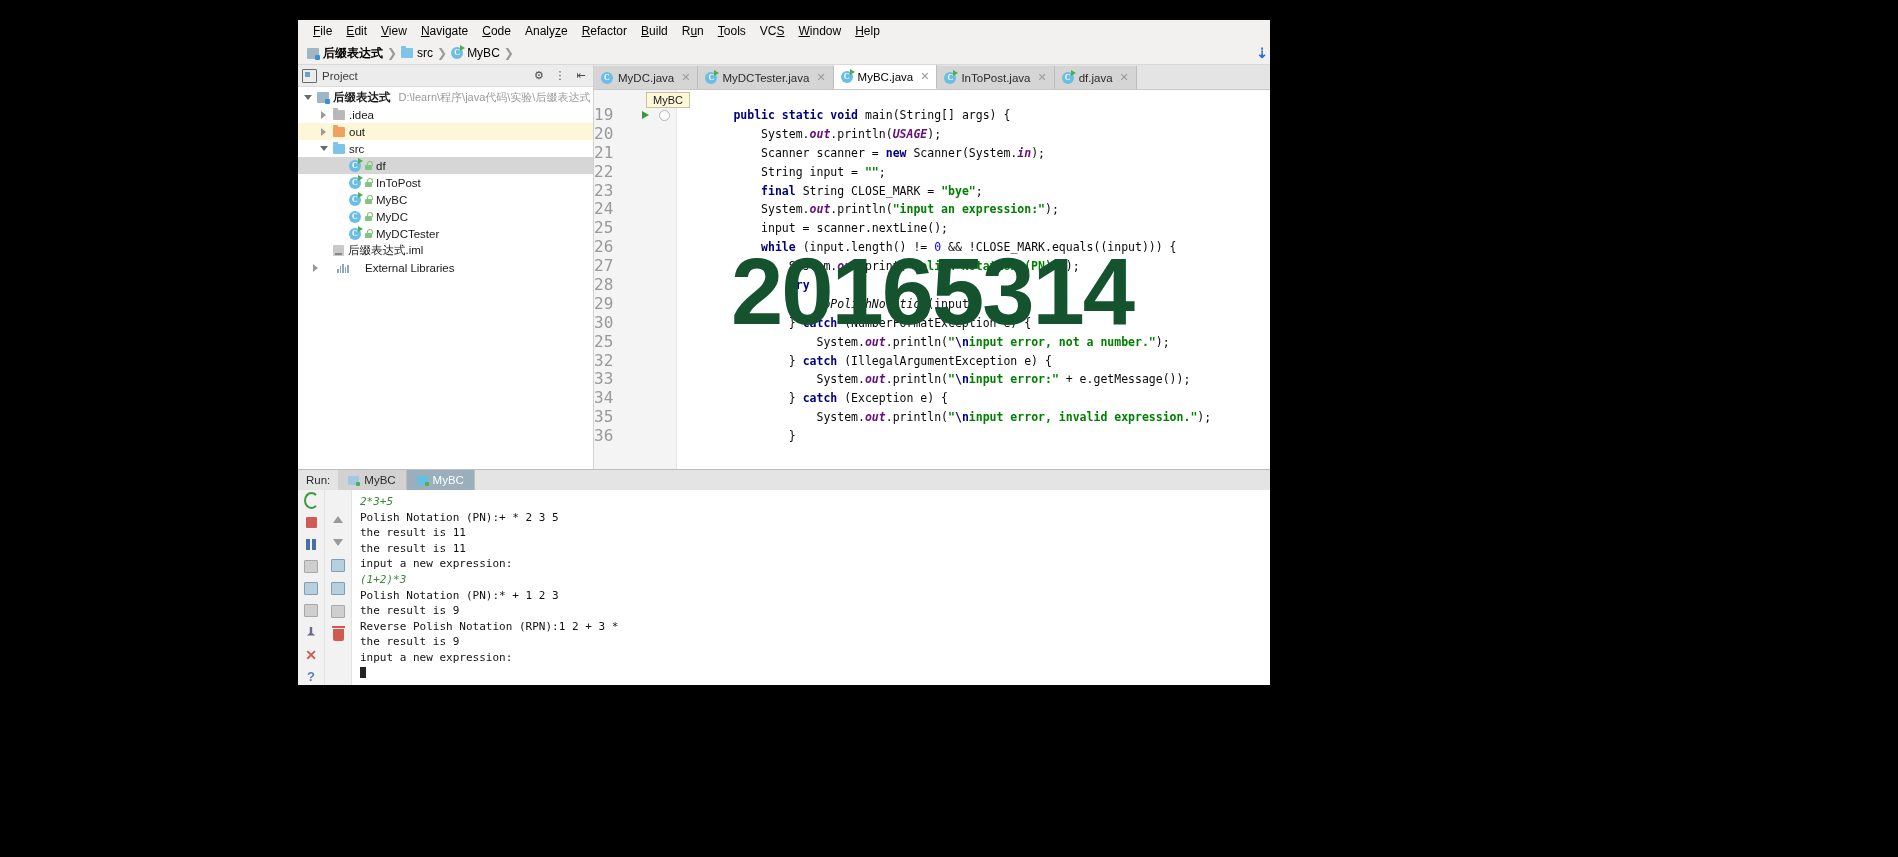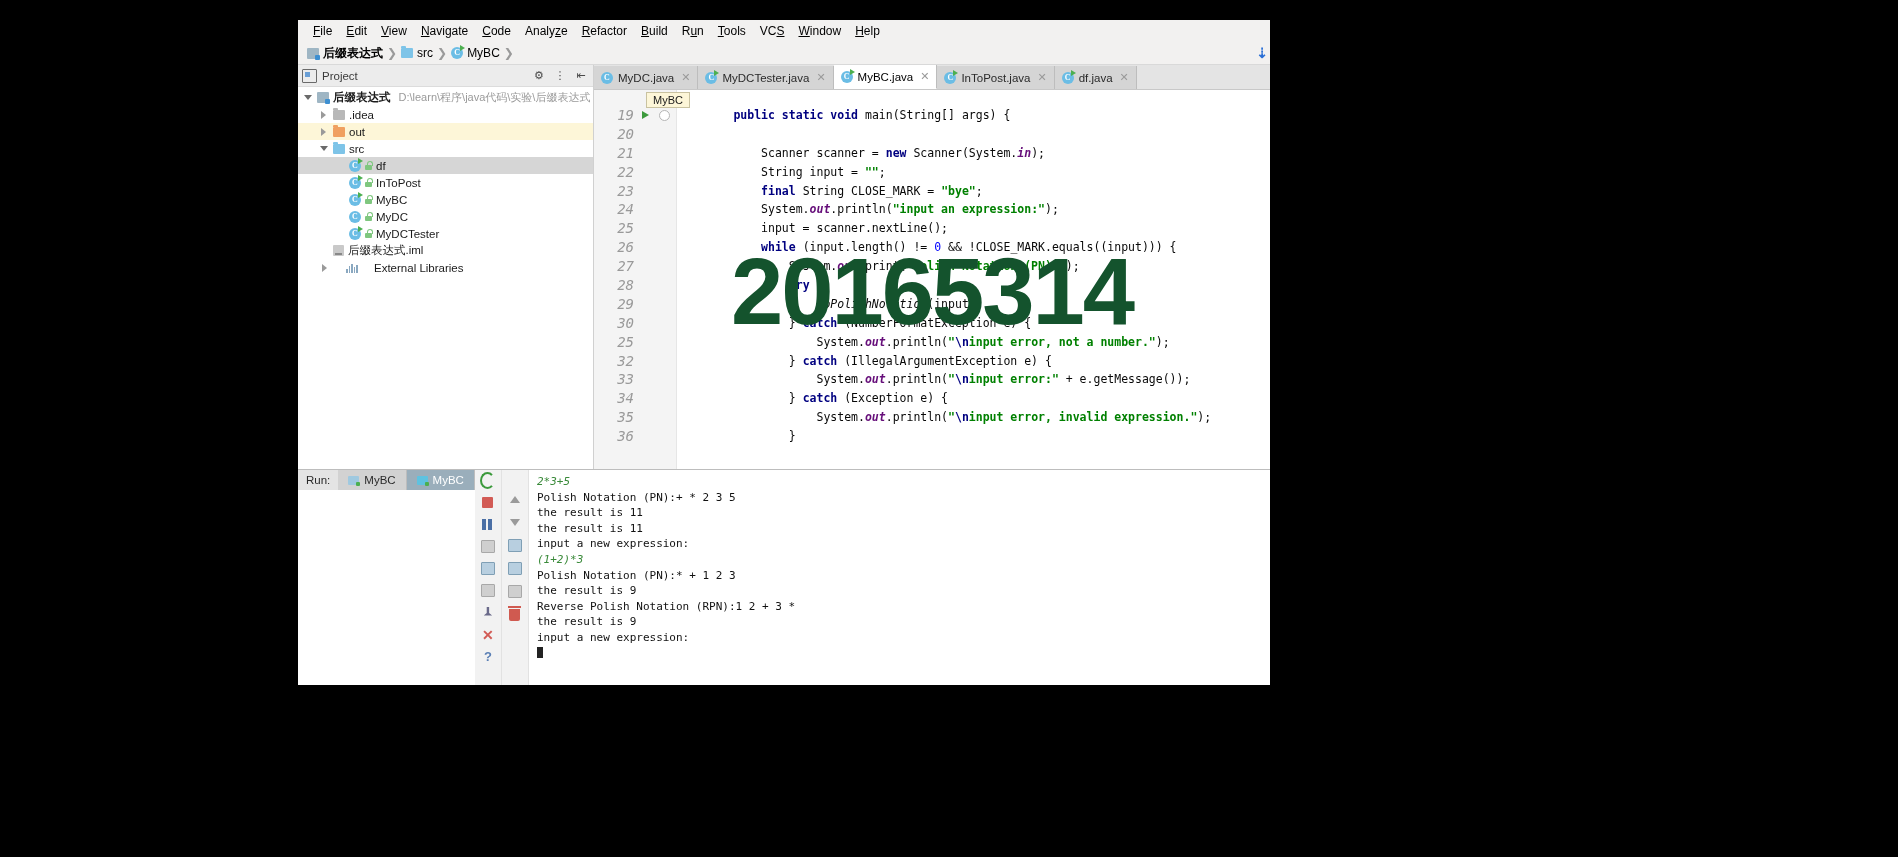--- a/index.html
+++ b/index.html
@@ -122,44 +122,43 @@
   .gutterbg{
     position:absolute;left:0;top:0;bottom:0;width:82px;background:#f4f4f4;
     border-right:1px solid #e6e6e6;
   }
   .codearea{
     position:absolute;left:0;top:16px;right:0;bottom:0;
     font-family:"DejaVu Sans Mono", monospace;font-size:11.5px;line-height:18.9px;
   }
   .cline{height:18.9px;display:flex;align-items:center;white-space:pre;}
   .lnum{
-    width:40px;flex:0 0 40px;text-align:right;color:#999;padding-right:6px;
-    font-size:14px;
-    font-style:italic;
+    width:40px;flex:0 0 40px;text-align:left;color:#999;padding-right:6px;
+    font-size:16px;
   }
   .gmark{width:36px;flex:0 0 36px;display:flex;align-items:center;gap:2px;padding-left:2px;}
   .ctext{flex:1 1 auto;color:#080808;}
   .kw{color:#000080;font-weight:bold;}
   .str{color:#008000;font-weight:bold;}
   .num{color:#0000ff;}
   .stat{color:#660e7a;font-style:italic;font-weight:bold;}
   .meth{color:#080808;font-style:italic;}
   .fld{color:#660e7a;font-style:italic;font-weight:bold;}
   .esc{color:#000080;font-weight:bold;}
   .runarrow{width:0;height:0;border-left:7px solid #3c9a3c;border-top:4.5px solid transparent;border-bottom:4.5px solid transparent;}
   .foldcirc{width:9px;height:9px;border:1px solid #b5b5b5;border-radius:50%;background:#fff;}
 
   .watermark{
     position:absolute;left:0;right:0;top:148px;text-align:center;
     font-size:94px;font-weight:bold;color:#14532d;letter-spacing:-2px;
     font-family:"Liberation Sans", sans-serif;z-index:4;pointer-events:none;
   }
 
   
-  .runpanel{flex:0 0 auto;height:215px;display:flex;flex-direction:row;border-top:1px solid #bdbdbd;background:#fff;}
+  .runpanel{flex:0 0 auto;height:215px;display:flex;flex-direction:column;border-top:1px solid #bdbdbd;background:#fff;}
   .runtabs{
     height:20px;background:#e4e4e4;display:flex;align-items:center;flex:0 0 auto;
     font-size:11.5px;gap:0;
   }
   .runlabel{padding:0 8px;color:#2a2a2a;}
   .rtab{
     height:20px;display:flex;align-items:center;gap:5px;padding:0 10px;
     background:#d2d2d2;color:#2a2a2a;border-right:1px solid #bdbdbd;
   }
   .rtab.active{background:#9aaebb;color:#fff;}
@@ -308,21 +307,21 @@
             <span class="twist "></span>
             <span class="ic ic-class runnable">C</span>
             <span class="ic ic-lock"></span>
             <span class="tlabel">MyDCTester</span>
           </div>
           <div class="trow" style="padding-left: 20px;">
             <span class="twist "></span>
             <span class="ic ic-iml"></span>
             <span class="tlabel">后缀表达式.iml</span>
           </div>
-          <div class="trow" style="padding-left: 21px; gap: 16px;">
+          <div class="trow" style="padding-left: 12px; gap: 16px;">
             <span class="twist closed">
               <i></i>
             </span>
             <span class="ic ic-lib">
               <span style="height: 4px;"></span>
               <span style="height: 7px;"></span>
               <span style="height: 9px;"></span>
               <span style="height: 6px;"></span>
               <span style="height: 8px;"></span>
             </span>
@@ -358,21 +357,21 @@
             <span>df.java</span>
             <span class="x">✕</span>
           </div>
         </div>
 
       <div class="editorbody">
         <div class="gutterbg"></div>
         <div class="breadtip">MyBC</div>
         <div class="codearea" id="code">
             <div class="cline"><span class="lnum">19</span><span class="gmark"><i class="runarrow"></i><i class="foldcirc" style="margin-left: 8px;"></i></span><span class="ctext"><span>        </span><span class="kw">public static void </span><span>main(String[] args) {</span></span></div>
-            <div class="cline"><span class="lnum">20</span><span class="gmark"></span></div>
+            <div class="cline"><span class="lnum">20</span><span class="gmark"></span><span class="ctext"><span>            System.</span><span class="fld">out</span><span>.println(</span><span class="stat">USAGE</span><span>);</span></span></div>
             <div class="cline"><span class="lnum">21</span><span class="gmark"></span><span class="ctext"><span>            Scanner scanner = </span><span class="kw">new</span><span> Scanner(System.</span><span class="fld">in</span><span>);</span></span></div>
             <div class="cline"><span class="lnum">22</span><span class="gmark"></span><span class="ctext"><span>            String input = </span><span class="str">""</span><span>;</span></span></div>
             <div class="cline"><span class="lnum">23</span><span class="gmark"></span><span class="ctext"><span>            </span><span class="kw">final</span><span> String CLOSE_MARK = </span><span class="str">"bye"</span><span>;</span></span></div>
             <div class="cline"><span class="lnum">24</span><span class="gmark"></span><span class="ctext"><span>            System.</span><span class="fld">out</span><span>.println(</span><span class="str">"input an expression:"</span><span>);</span></span></div>
             <div class="cline"><span class="lnum">25</span><span class="gmark"></span><span class="ctext"><span>            input = scanner.nextLine();</span></span></div>
             <div class="cline"><span class="lnum">26</span><span class="gmark"></span><span class="ctext"><span>            </span><span class="kw">while</span><span> (input.length() != </span><span class="num">0</span><span> &amp;&amp; !CLOSE_MARK.equals((input))) {</span></span></div>
             <div class="cline"><span class="lnum">27</span><span class="gmark"></span><span class="ctext"><span>                System.</span><span class="fld">out</span><span>.print(</span><span class="str">"Polish Notation (PN):"</span><span>);</span></span></div>
             <div class="cline"><span class="lnum">28</span><span class="gmark"></span><span class="ctext"><span>                </span><span class="kw">try</span><span> {</span></span></div>
             <div class="cline"><span class="lnum">29</span><span class="gmark"></span><span class="ctext"><span>                    </span><span class="meth">toPolishNotation</span><span>(input);</span></span></div>
             <div class="cline"><span class="lnum">30</span><span class="gmark"></span><span class="ctext"><span>                } </span><span class="kw">catch</span><span> (NumberFormatException e) {</span></span></div>

